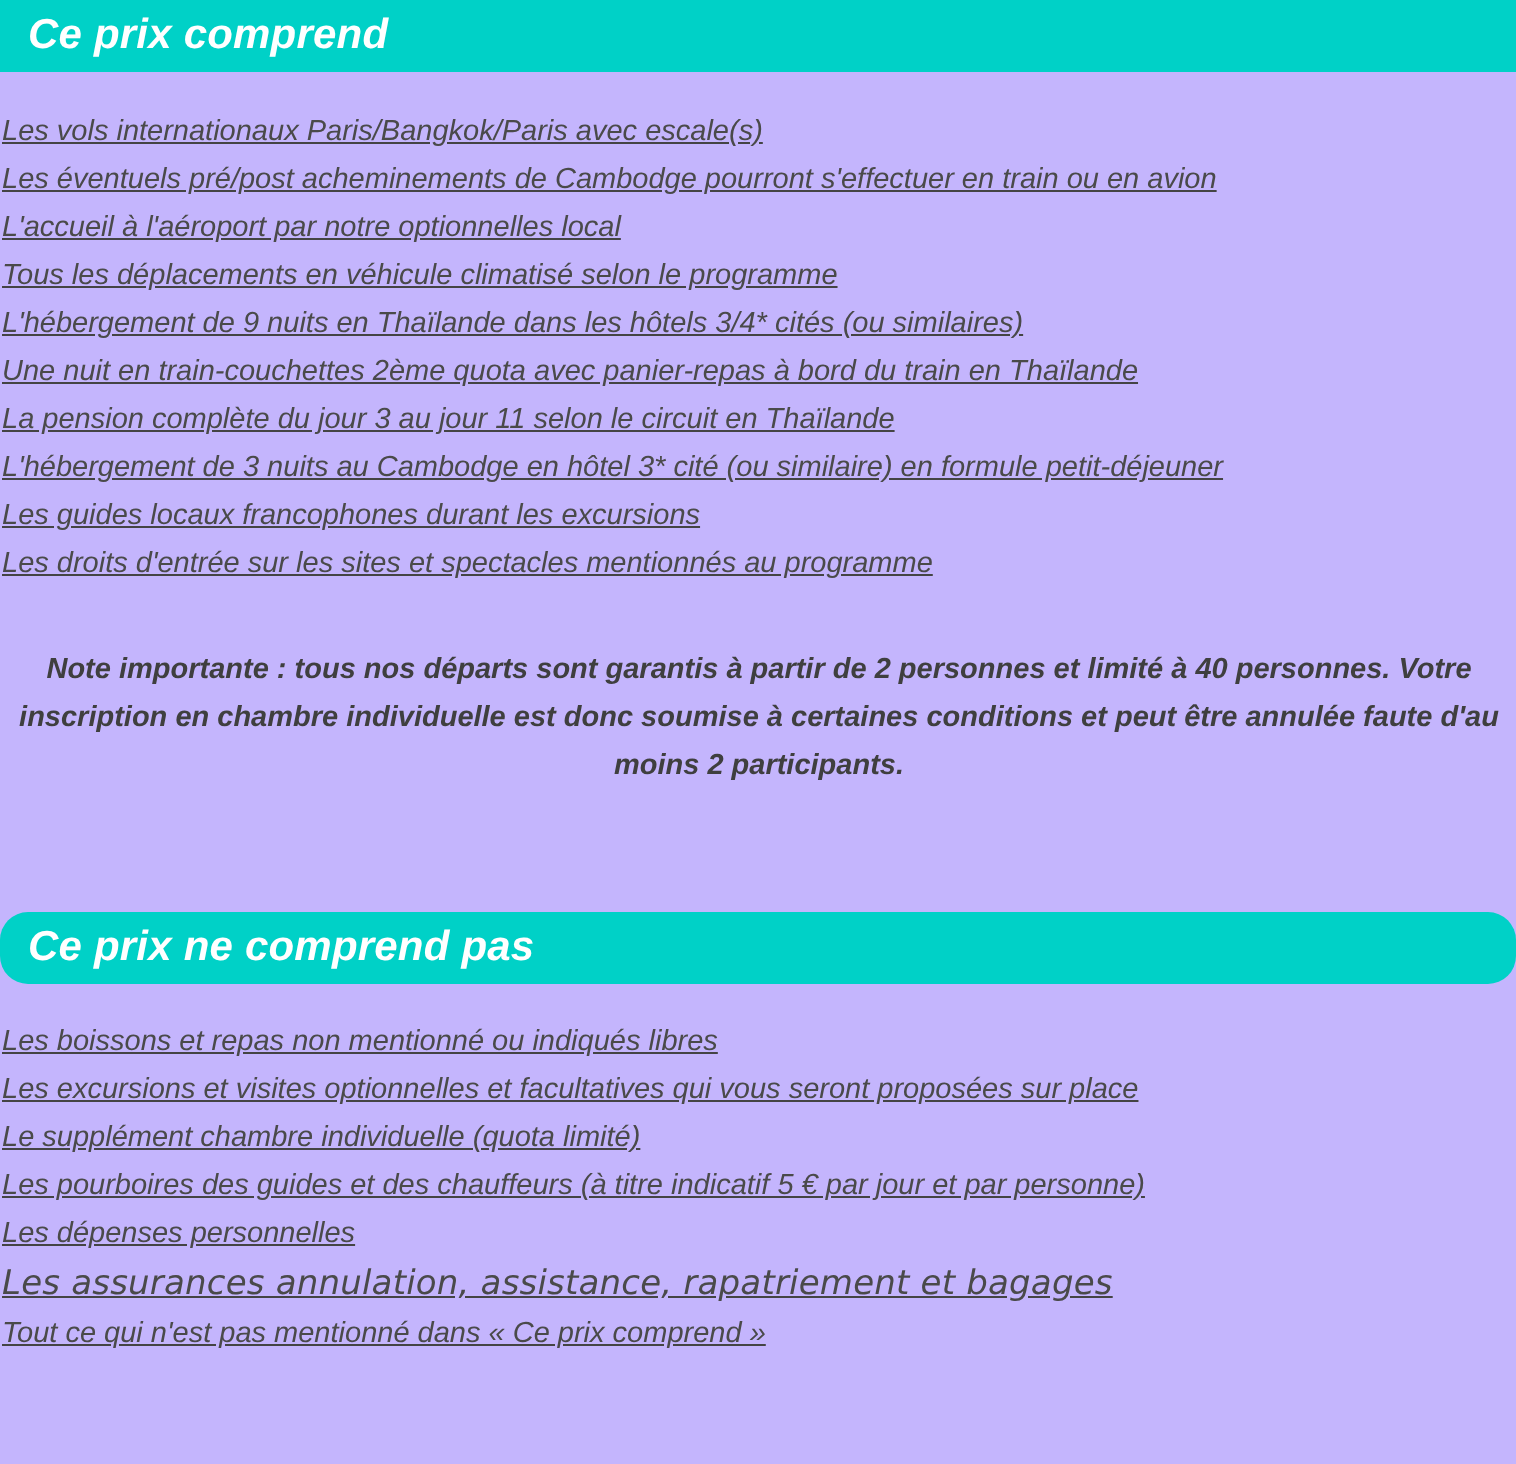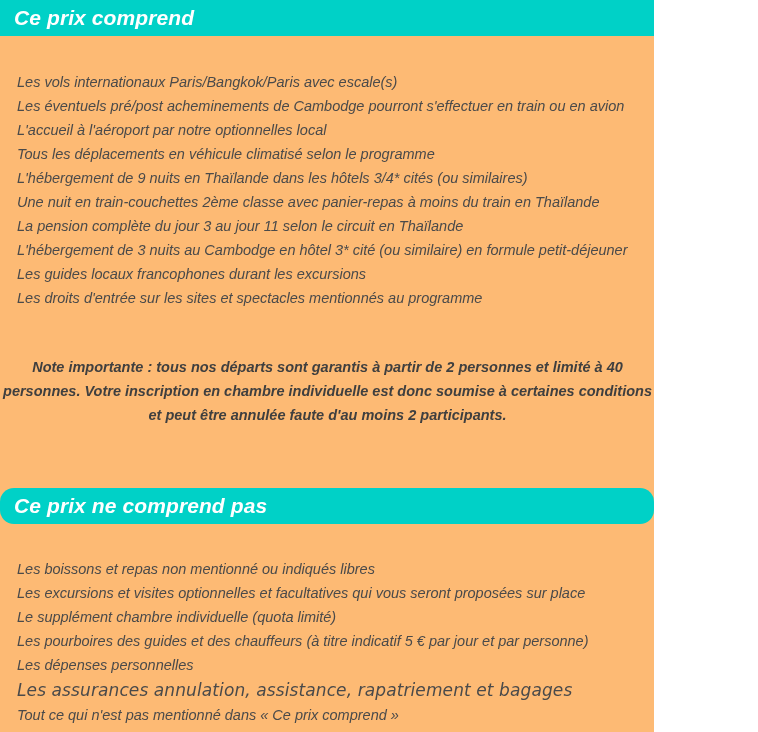--- a/index.html
+++ b/index.html
@@ -10,23 +10,23 @@
   body {
     width: 758px;
     height: 732px;
     font-family: "Liberation Sans", sans-serif;
     color: #444444;
     overflow: hidden;
   }
 
   .page {
     position: relative;
-    width: 654px;
+    width: 758px;
     height: 732px;
-    background: #fdba74;
+    background: #c4b5fd;
   }
 
   
   .section-header {
     background: #00d1c7;
     color: #ffffff;
     font-style: italic;
     font-weight: bold;
     font-size: 21px;
     line-height: 36px;
@@ -35,22 +35,23 @@
     letter-spacing: 0.1px;
     white-space: nowrap;
     overflow: hidden;
   }
   #header-one { margin-top: 0px; }
   #header-two { margin-top: 0px; border-radius: 14px; }
 
   
   .item-list {
     list-style: none;
-    margin: 16px;
+    margin: 0;
     padding: 0;
+    text-decoration: underline;
   }
   .item-list li {
     font-style: italic;
     font-size: 14.5px;
     line-height: 24px;
     color: #4a4a4a;
     padding-left: 1px;
     white-space: nowrap;
   }
 
@@ -90,21 +91,21 @@
     <div class="section-header" id="header-one">Ce prix comprend</div>
 
     <div class="gap-after-header"></div>
 
     <ul class="item-list">
       <li>Les vols internationaux Paris/Bangkok/Paris avec escale(s)</li>
       <li>Les éventuels pré/post acheminements de Cambodge pourront s'effectuer en train ou en avion</li>
       <li>L'accueil à l'aéroport par notre optionnelles local</li>
       <li>Tous les déplacements en véhicule climatisé selon le programme</li>
       <li>L'hébergement de 9 nuits en Thaïlande dans les hôtels 3/4* cités (ou similaires)</li>
-      <li>Une nuit en train-couchettes 2ème classe avec panier-repas à moins du train en Thaïlande</li>
+      <li>Une nuit en train-couchettes 2ème quota avec panier-repas à bord du train en Thaïlande</li>
       <li>La pension complète du jour 3 au jour 11 selon le circuit en Thaïlande</li>
       <li>L'hébergement de 3 nuits au Cambodge en hôtel 3* cité (ou similaire) en formule petit-déjeuner</li>
       <li>Les guides locaux francophones durant les excursions</li>
       <li>Les droits d'entrée sur les sites et spectacles mentionnés au programme</li>
     </ul>
 
     <div class="gap-before-note"></div>
 
     <p class="note">Note importante : tous nos départs sont garantis à partir de 2 personnes et limité à 40 personnes. Votre inscription en chambre individuelle est donc soumise à certaines conditions et peut être annulée faute d'au moins 2 participants.</p>
   </div>

